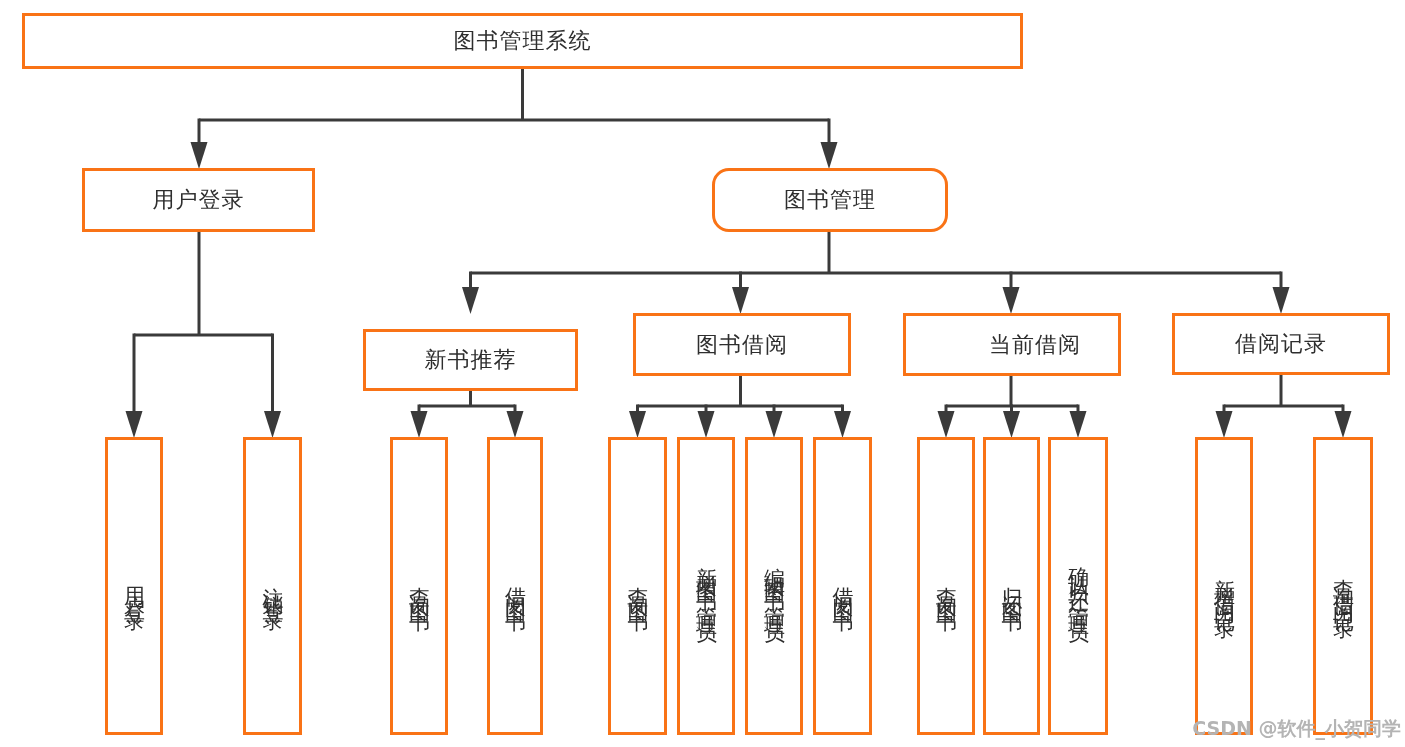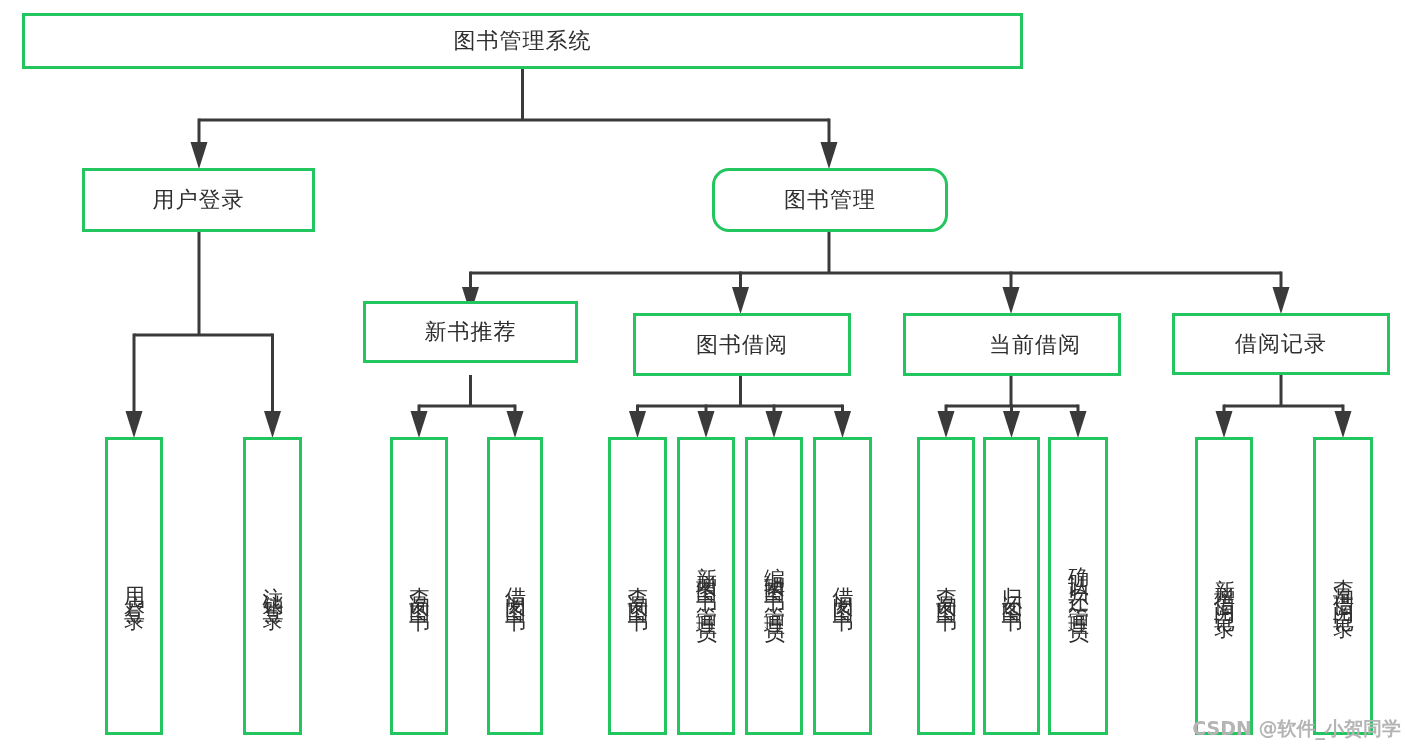--- a/index.html
+++ b/index.html
@@ -17,21 +17,21 @@
   }
   #wires {
     position: absolute;
     left: 0; top: 0;
     width: 1405px;
     height: 747px;
   }
   .node {
     position: absolute;
     box-sizing: border-box;
-    border: 3px solid #22c55e;
+    border: 3px solid #f97316;
     background: #ffffff;
     color: #2e2e2e;
     display: flex;
     align-items: center;
     justify-content: center;
     text-align: center;
   }
   .hnode {
     font-size: 22px;
     letter-spacing: 1px;
@@ -120,21 +120,21 @@
     <polygon points="1215.5,411 1232.5,411 1224,438" stroke="none"></polygon>
     <line x1="1343" y1="404.5" x2="1343" y2="415"></line>
     <polygon points="1334.5,411 1351.5,411 1343,438" stroke="none"></polygon>
   </svg>
 
   <div class="node hnode" style="left:22px; top:13px; width:1001px; height:56px;">图书管理系统</div>
 
   <div class="node hnode" style="left:82px; top:168px; width:233px; height:64px;">用户登录</div>
   <div class="node hnode" style="left:712px; top:168px; width:236px; height:64px;border-radius:17px;">图书管理</div>
 
-  <div class="node hnode" style="left:363px; top:301px; width:215px; height:62px;">新书推荐</div>
+  <div class="node hnode" style="left:363px; top:329px; width:215px; height:62px;">新书推荐</div>
   <div class="node hnode" style="left:633px; top:313px; width:218px; height:63px;">图书借阅</div>
   <div class="node hnode" style="left:903px; top:313px; width:218px; height:63px;padding-left:46px;">当前借阅</div>
   <div class="node hnode" style="left:1172px; top:313px; width:218px; height:62px;">借阅记录</div>
 
   <div class="node vnode" style="left:105px; top:437px; width:58px; height:298px;">用户登录</div>
   <div class="node vnode" style="left:243px; top:437px; width:59px; height:298px;">注销登录</div>
 
   <div class="node vnode" style="left:390px; top:437px; width:58px; height:298px;">查询图书</div>
   <div class="node vnode" style="left:487px; top:437px; width:56px; height:298px;">借阅图书</div>
 

